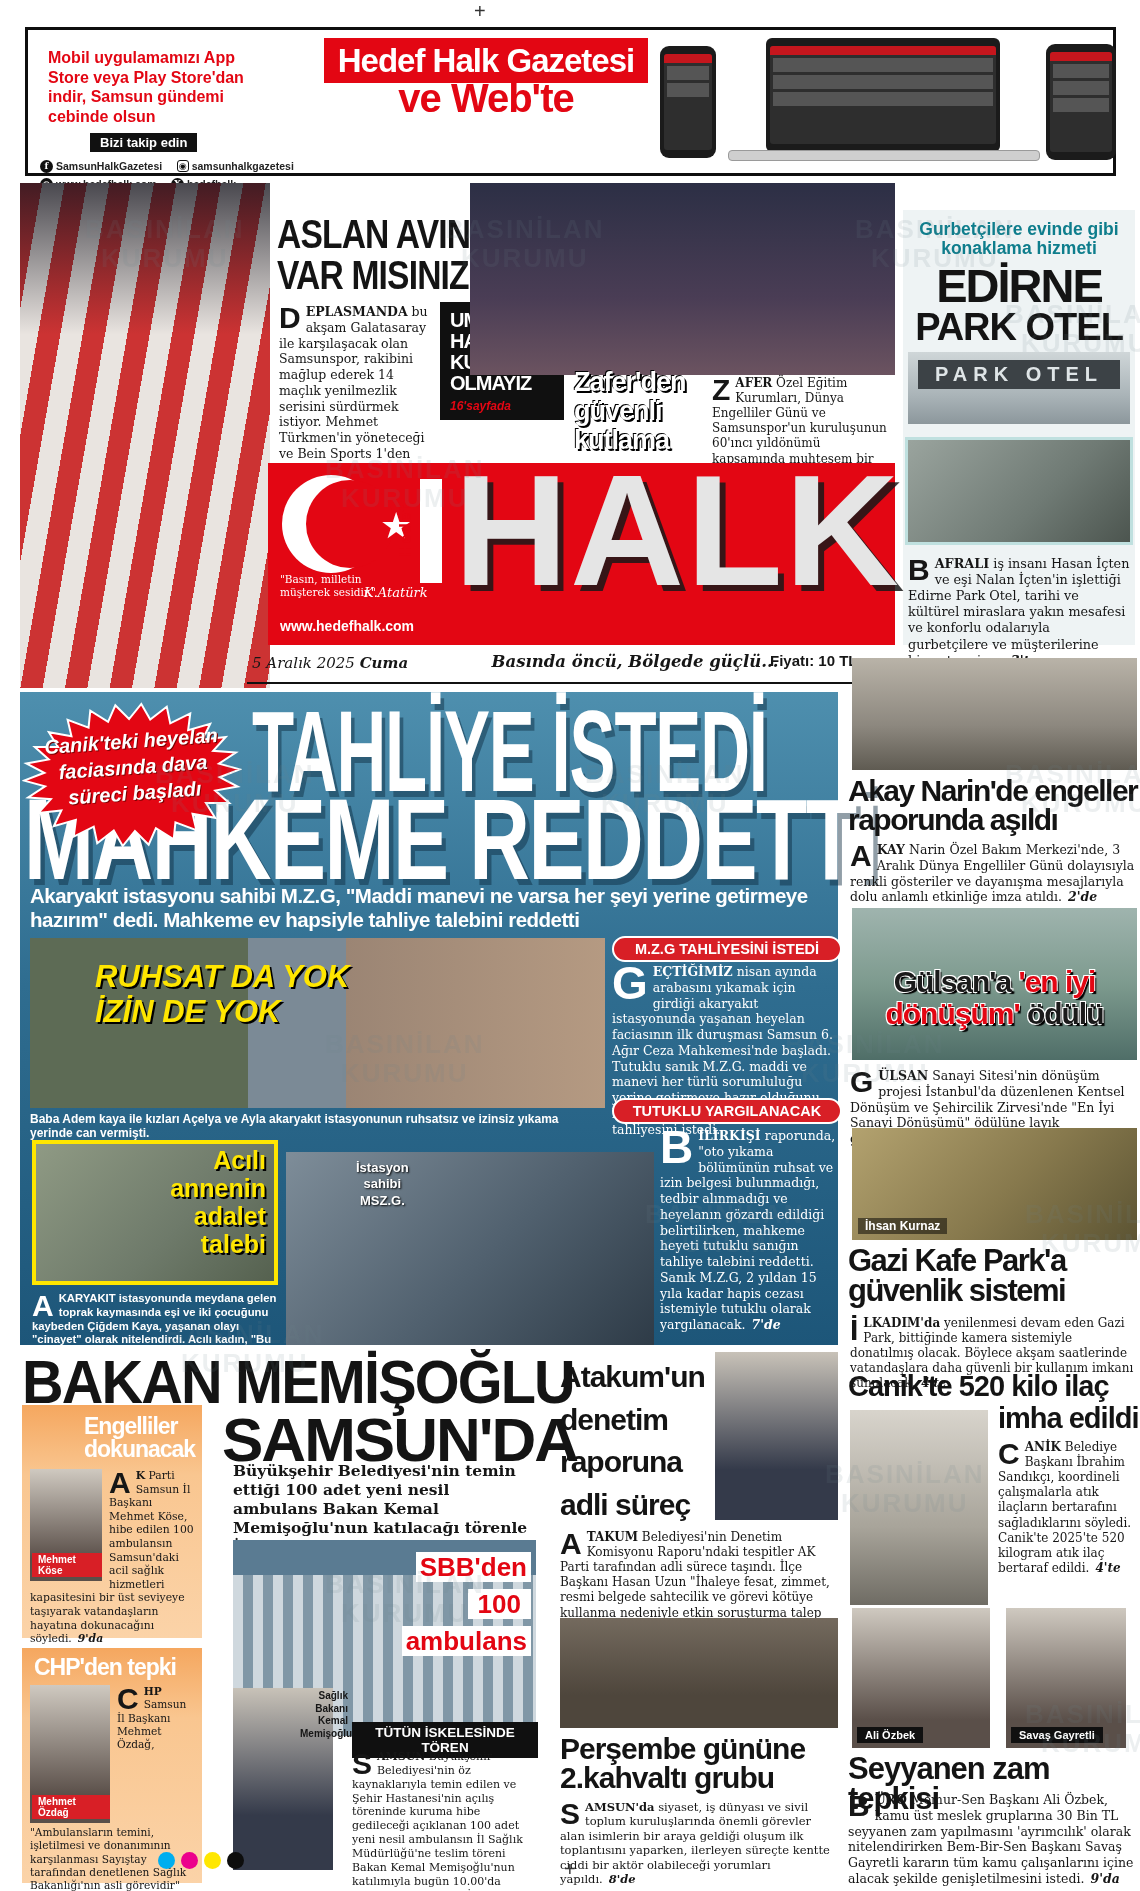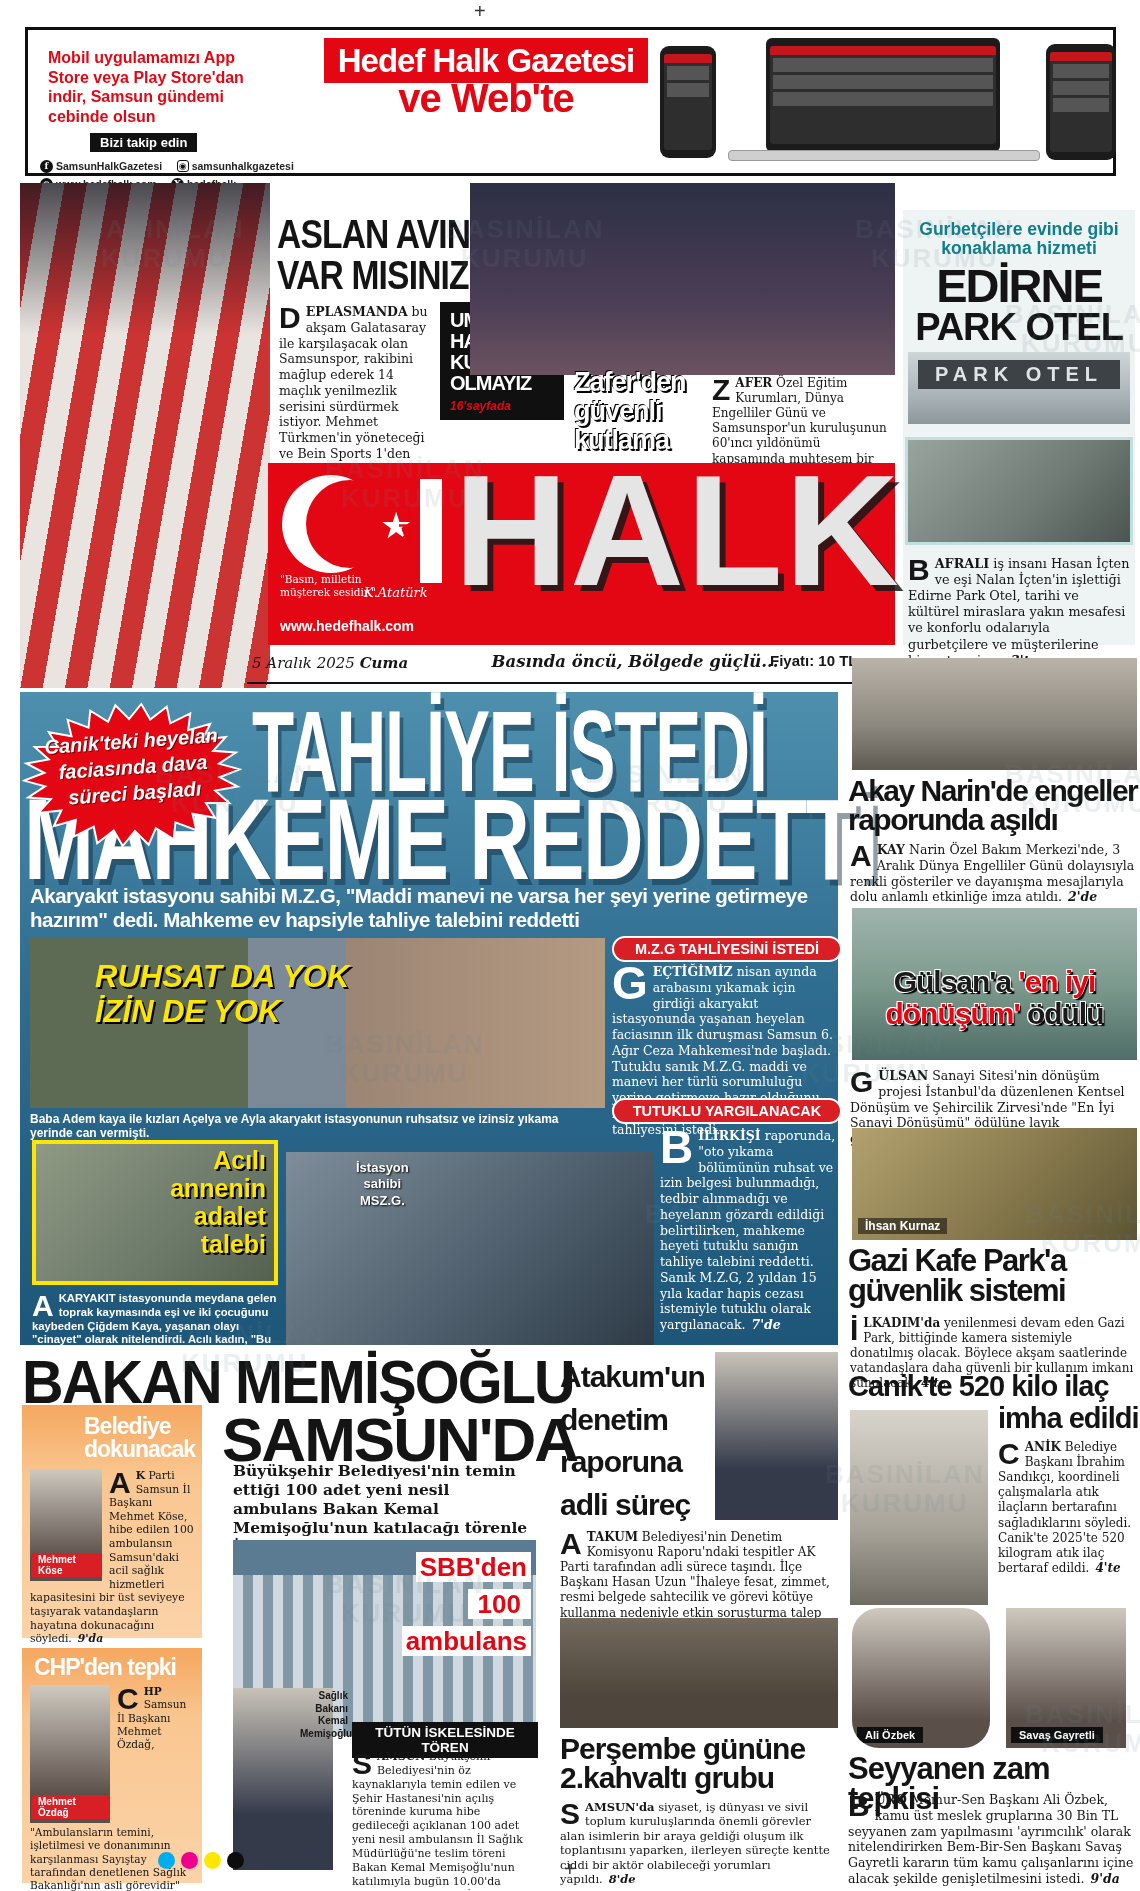--- a/index.html
+++ b/index.html
@@ -267,36 +267,36 @@
     <span class="ld"><b>İLKADIM'da</b> yenilenmesi devam eden Gazi Park, bittiğinde kamera sistemiyle donatılmış olacak. Böylece akşam saatlerinde vatandaşlara daha güvenli bir kullanım imkanı sunulacak.</span><span class="ref">4'te</span>
   </p>
 
   <div class="abs hl" style="left:848px;top:1372px;font-size:29px;letter-spacing:-1px;white-space:nowrap;">Canik'te 520 kilo ilaç</div>
   <div class="abs ph ph-door" style="left:850px;top:1410px;width:138px;height:195px;"></div>
   <div class="abs hl" style="left:998px;top:1404px;font-size:29px;letter-spacing:-1px;">imha edildi</div>
   <p class="abs bodytxt dropcap dc2" style="left:998px;top:1440px;width:140px;font-size:12px;">
     <span class="ld"><b>CANİK</b> Belediye Başkanı İbrahim Sandıkçı, koordineli çalışmalarla atık ilaçların bertarafını sağladıklarını söyledi. Canik'te 2025'te 520 kilogram atık ilaç bertaraf edildi.</span><span class="ref">4'te</span>
   </p>
 
-  <div class="abs ph ph-port" style="left:852px;top:1608px;width:138px;height:140px;border-radius:27px;">
+  <div class="abs ph ph-port" style="left:852px;top:1608px;width:138px;height:140px;">
     <div class="namelabel" style="position:absolute;left:5px;bottom:5px;">Ali Özbek</div>
   </div>
   <div class="abs ph ph-port" style="left:1006px;top:1608px;width:120px;height:140px;">
     <div class="namelabel" style="position:absolute;left:5px;bottom:5px;">Savaş Gayretli</div>
   </div>
   <div class="abs hl" style="left:848px;top:1754px;font-size:31px;letter-spacing:-1px;">Seyyanen zam tepkisi</div>
   <p class="abs bodytxt dropcap dc2" style="left:848px;top:1792px;width:292px;">
     <span class="ld"><b>BÜRO</b> Memur-Sen Başkanı Ali Özbek, kamu üst meslek gruplarına 30 Bin TL seyyanen zam yapılmasını 'ayrımcılık' olarak nitelendirirken Bem-Bir-Sen Başkanı Savaş Gayretli kararın tüm kamu çalışanlarını içine alacak şekilde genişletilmesini istedi.</span><span class="ref">9'da</span>
   </p>
 
   <div class="abs hl cond" style="left:22px;top:1352px;font-size:62px;transform:scaleX(.93);white-space:nowrap;letter-spacing:-2px;">BAKAN MEMİŞOĞLU</div>
   <div class="abs hl" style="left:222px;top:1410px;font-size:62px;white-space:nowrap;letter-spacing:-2px;">SAMSUN'DA</div>
 
   <div class="abs obox" style="left:22px;top:1405px;width:180px;height:233px;">
-    <h3 style="padding:10px 10px 0 62px;">Belediye dokunacak</h3>
+    <h3 style="padding:10px 10px 0 62px;">Engelliler dokunacak</h3>
     <div style="padding:8px 8px 0;">
       <div class="ph ph-port" style="float:left;width:72px;height:112px;margin:0 7px 3px 0;position:relative;">
         <div class="caplabel" style="position:absolute;left:2px;bottom:4px;">Mehmet Köse</div>
       </div>
       <p class="bodytxt dropcap dc2" style="font-size:10.8px;">
         <span class="ld"><b>AK</b> Parti Samsun İl Başkanı Mehmet Köse, hibe edilen 100 ambulansın Samsun'daki acil sağlık hizmetleri kapasitesini bir üst seviyeye taşıyarak vatandaşların hayatına dokunacağını söyledi.</span><span class="ref">9'da</span>
       </p>
     </div>
   </div>
 

